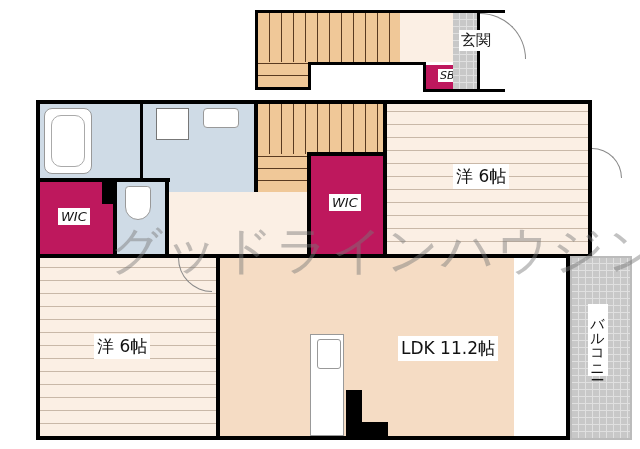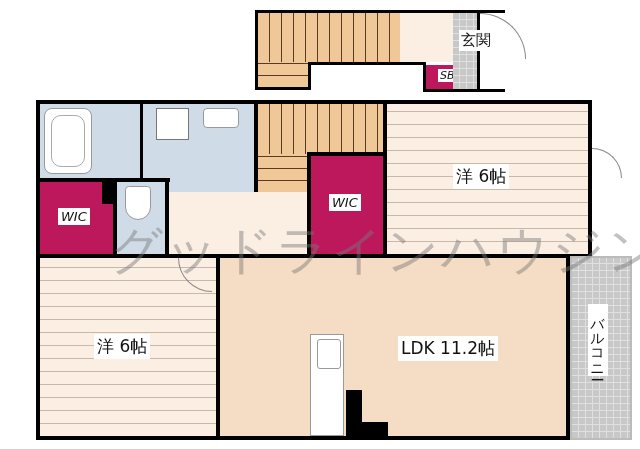--- a/index.html
+++ b/index.html
@@ -105,21 +105,21 @@
 <div class="abs door-arc" style="left:592px;top:148px;width:30px;height:30px;border-radius:0 30px 0 0;border-left:none;border-bottom:none;background:transparent;"></div>
 
 <div class="abs wall" style="left:216px;top:254px;width:372px;height:4px;"></div>
 
 <div class="abs floor-wood" style="left:40px;top:258px;width:176px;height:178px;">
   <span class="lbl" style="left:54px;top:76px;font-size:17px;padding:1px 3px;">洋 6帖</span>
 </div>
 <div class="abs wall" style="left:216px;top:254px;width:4px;height:186px;"></div>
 <div class="abs door-arc" style="left:178px;top:258px;width:34px;height:34px;border-radius:0 0 0 34px;border-right:none;border-top:none;background:transparent;"></div>
 
-<div class="abs ldk" style="left:220px;top:258px;width:346px;height:178px;">
+<div class="abs ldk" style="left:220px;top:258px;width:294px;height:178px;">
   <span class="lbl" style="left:178px;top:78px;font-size:17px;padding:1px 3px;">LDK 11.2帖</span>
   <div class="abs" style="left:90px;top:76px;width:34px;height:102px;border:1px solid #999;background:#fff;">
     <div class="abs" style="left:6px;top:4px;width:24px;height:30px;border:1px solid #999;border-radius:3px;"></div>
   </div>
   <div class="abs wall" style="left:126px;top:132px;width:16px;height:46px;"></div>
   <div class="abs wall" style="left:126px;top:164px;width:42px;height:14px;"></div>
 </div>
 <div class="abs wall" style="left:566px;top:254px;width:4px;height:186px;"></div>
 
 <div class="abs tile" style="left:570px;top:256px;width:62px;height:184px;border:2px solid #bbb;">

